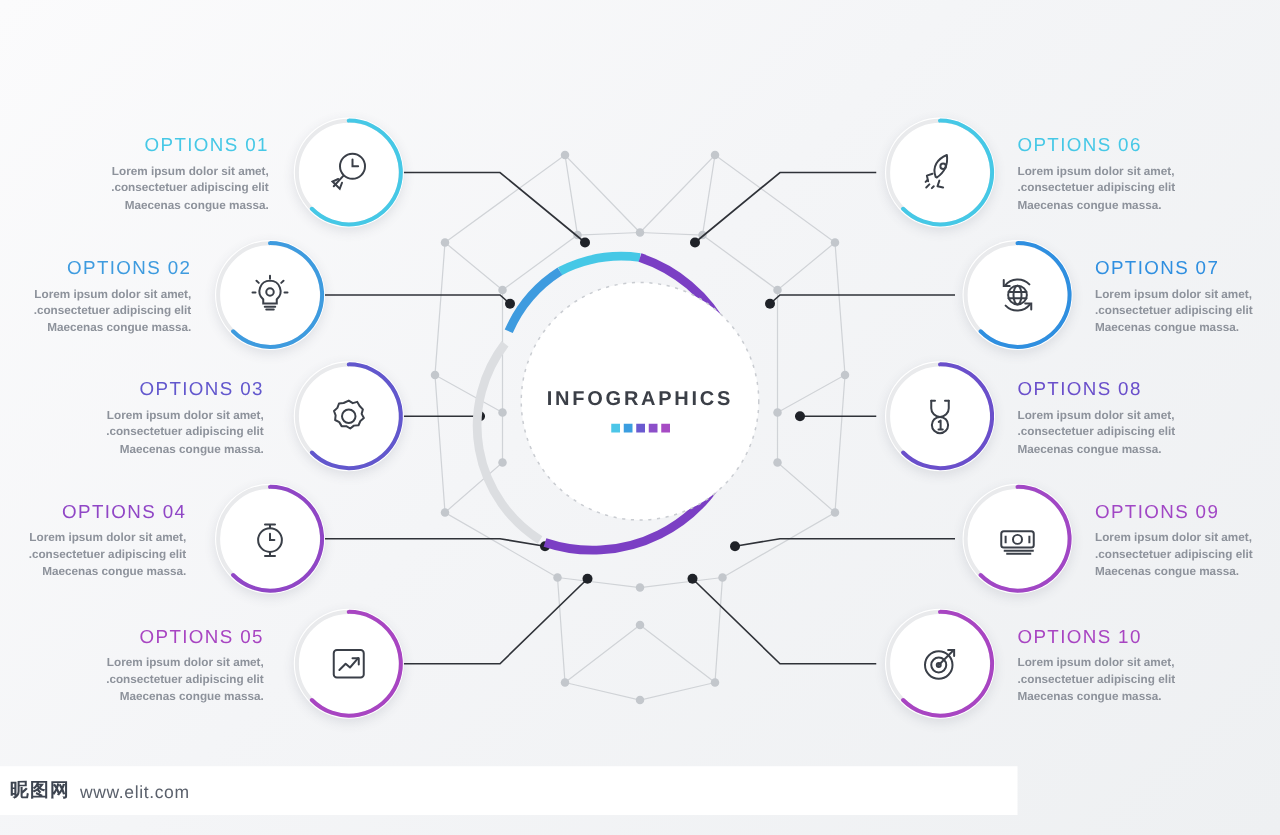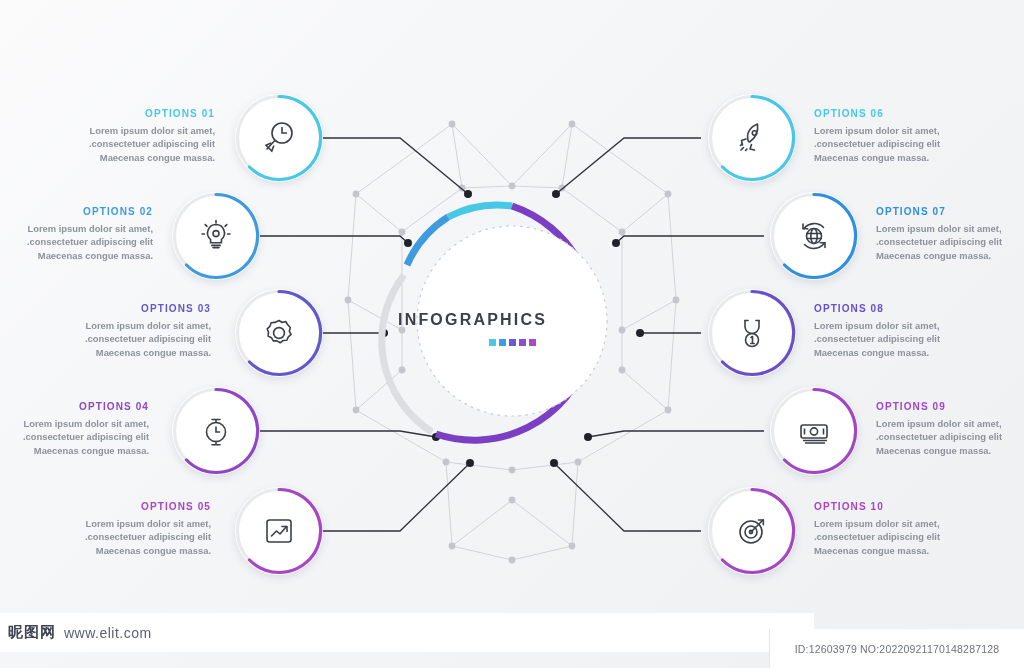--- a/index.html
+++ b/index.html
@@ -29,21 +29,21 @@
     left: 398px;
     top: 207px;
     width: 228px;
     height: 228px;
   }
   .hub-title {
     position: absolute;
     left: 0;
     top: 104px;
     width: 228px;
-    text-align: left;
+    text-align: center;
     font-size: 16px;
     letter-spacing: 2.2px;
     font-weight: bold;
     color: #3b3f47;
   }
   .hub-dots {
     position: absolute;
     left: 0;
     top: 132px;
     width: 228px;
@@ -84,22 +84,22 @@
     color: #3a3f48;
   }
   .node svg { display: block; }
 
   
   .label {
     position: absolute;
     width: 210px;
   }
   .label .ttl {
-    font-size: 10px;
-    font-weight: bold;
+    font-size: 15px;
+    font-weight: normal;
     letter-spacing: 1.1px;
     margin-bottom: 5px;
   }
   .label .desc {
     font-size: 9.4px;
     line-height: 13.4px;
     color: #8d929b;
     font-weight: bold;
   }
   .label.right { text-align: left; }
@@ -471,18 +471,15 @@
     <div class="desc" style="white-space:pre-line">Lorem ipsum dolor sit amet,
 .consectetuer adipiscing elit
 Maecenas congue massa.</div>
   </div>
 
   <div class="footer">
     <div class="footer-left">
       <span class="footer-logo">昵图网</span>
       <span class="footer-site">www.elit.com</span>
     </div>
-    <div class="footer-right">
-      <span class="footer-id">ID:12603979 NO:20220921170148287128</span>
-    </div>
   </div>
 
 </div>
 
 </body></html>

